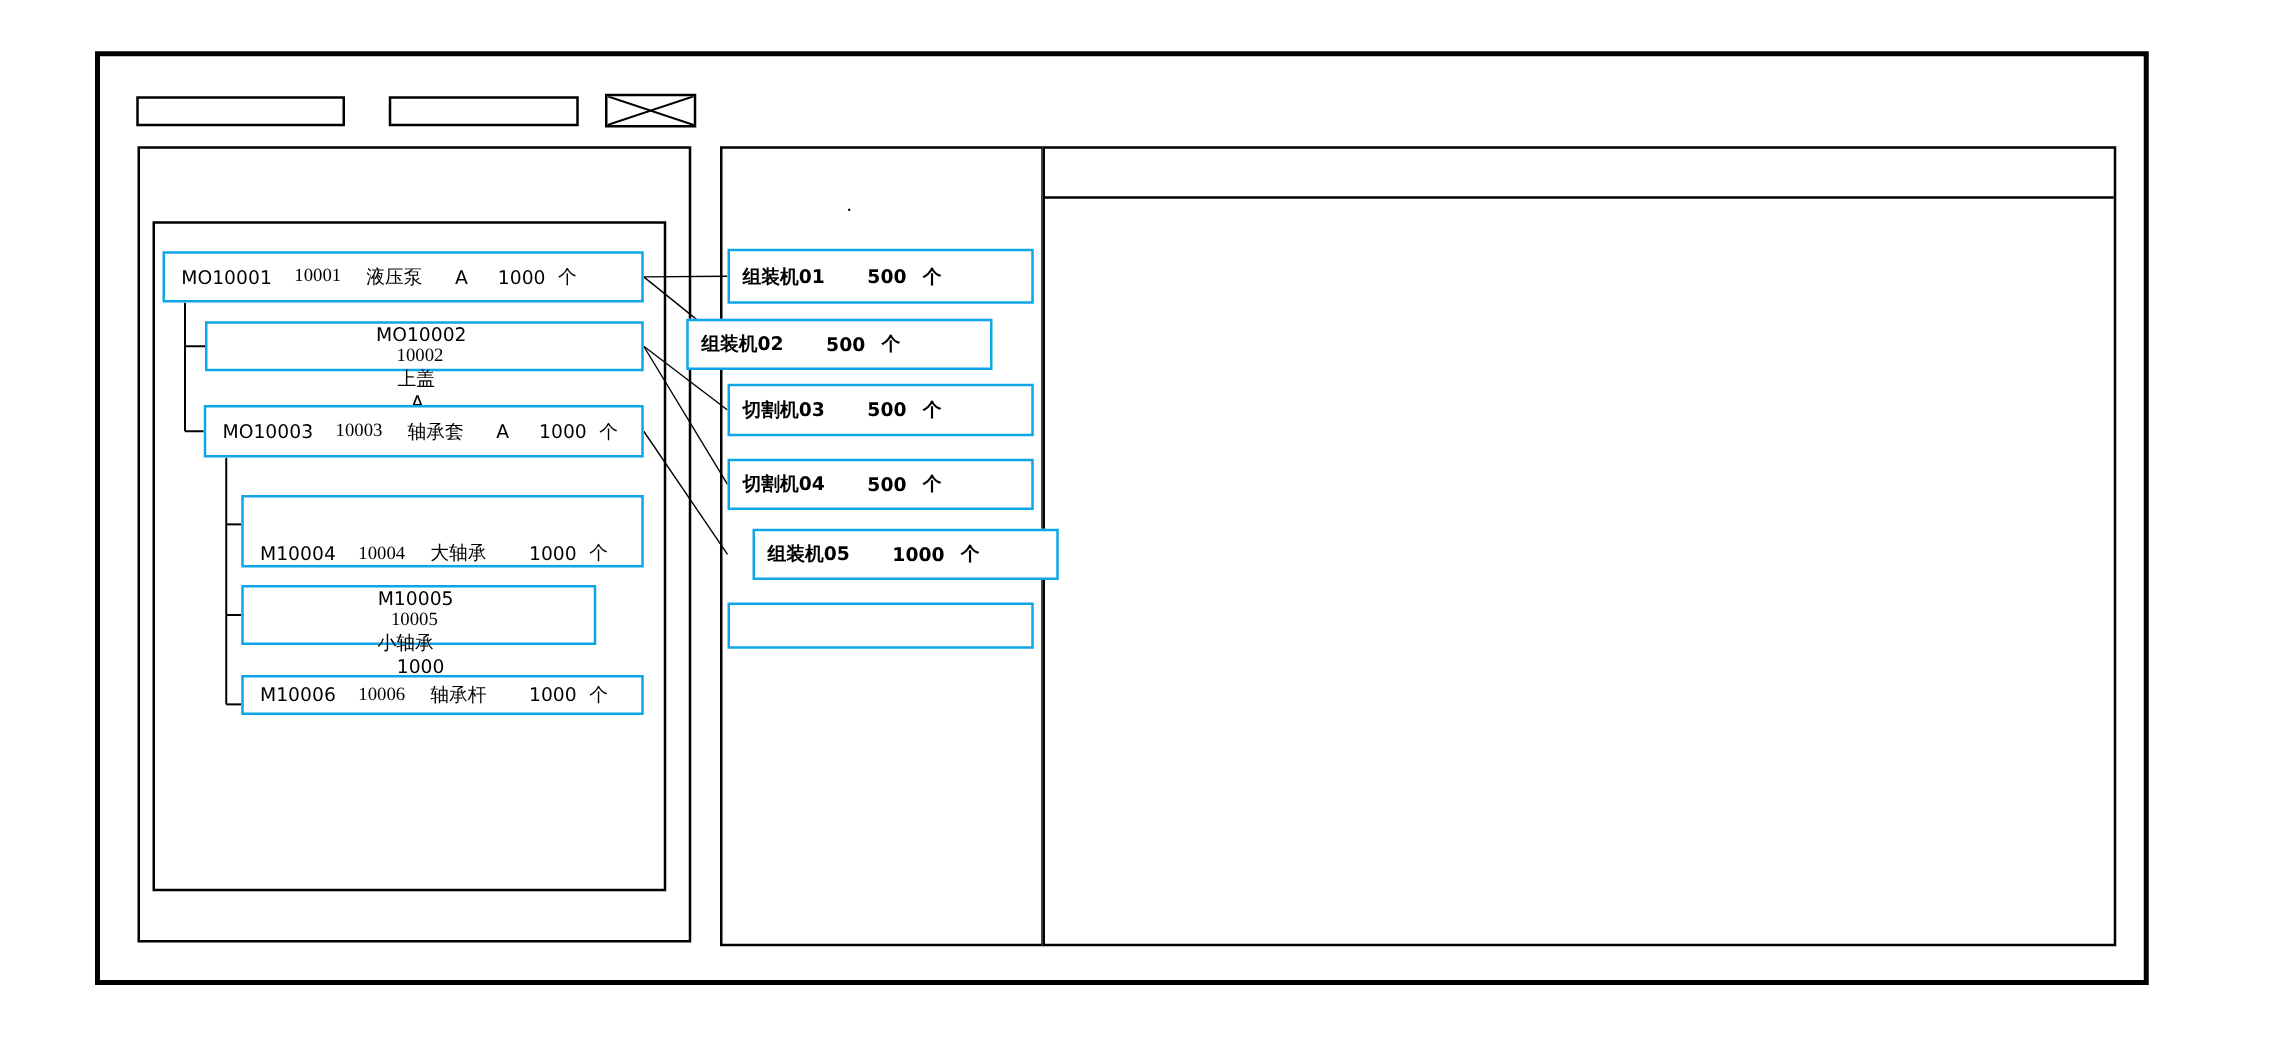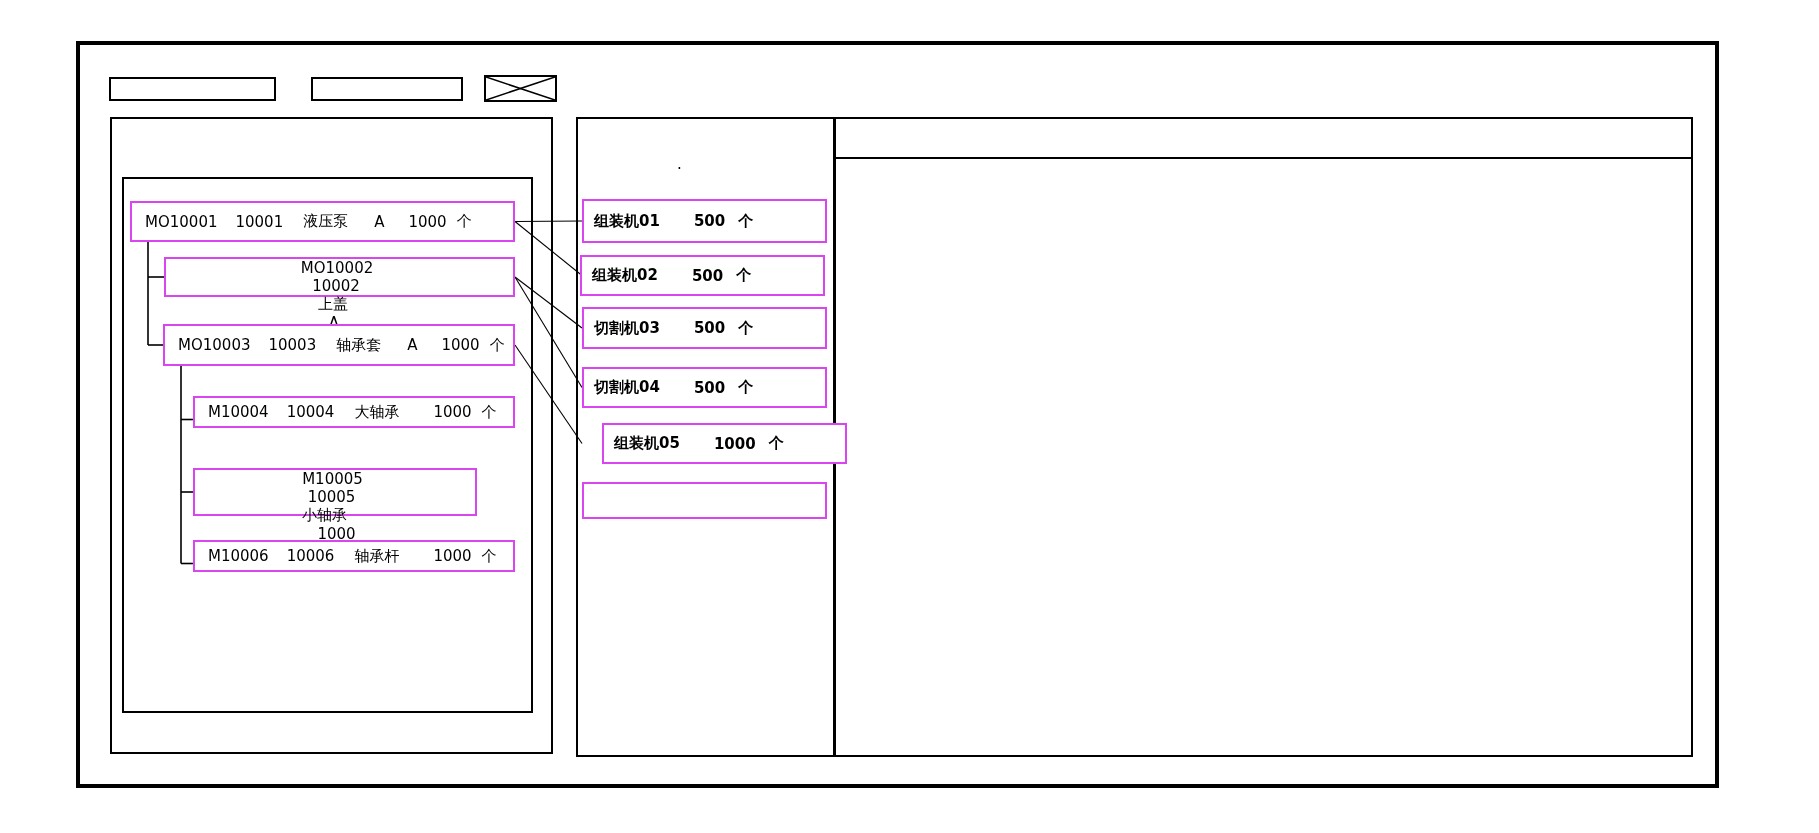--- a/index.html
+++ b/index.html
@@ -22,27 +22,27 @@
   .mid-panel{left:576px;top:117px;width:259px;height:640px;}
   .right-panel{left:834px;top:117px;width:859px;height:640px;}
   .rp-header{height:38px;border-bottom:2px solid #000;box-sizing:content-box;}
 
   .col-headers{position:absolute;left:120px;top:144px;display:flex;gap:21px;
                font-size:15px;white-space:nowrap;}
 
   .tree-box{position:absolute;left:122px;top:177px;width:411px;height:536px;
             border:2px solid #000;box-sizing:border-box;background:#fff;}
 
-  .order,.machine{position:absolute;border:2px solid #d946ef;box-sizing:border-box;background:#fff;
+  .order,.machine{position:absolute;border:2px solid #0ea5e9;box-sizing:border-box;background:#fff;
             display:flex;align-items:center;font-size:15px;white-space:nowrap;z-index:3;}
   .order{padding-left:13px;}
   .machine{padding-left:10px;font-weight:bold;}
 
   .order .no{margin-right:18px;}
-  .order .code{margin-right:20px;}
+  .order .code{margin-right:20px;font-family:Liberation Serif, serif;}
   .order .name{margin-right:26px;}
   .order .name.wide-gap{margin-right:34px;}
   .order .cust{margin-right:24px;}
   .order .qty{margin-right:10px;}
   .machine .name{margin-right:34px;}
   .machine .qty{margin-right:13px;}
 
   .stray{position:absolute;left:675px;top:152px;font-size:15px;line-height:20px;}
 
   #connectors{position:absolute;left:0;top:0;width:1819px;height:833px;
@@ -90,21 +90,21 @@
 
   <div class="order" style="left: 163px; top: 324px; width: 352px; height: 42px;">
     <span class="no">MO10003</span>
     <span class="code">10003</span>
     <span class="name">轴承套</span>
     <span class="cust">A</span>
     <span class="qty">1000</span>
     <span class="unit">个</span>
   </div>
 
-  <div class="order" style="left: 193px; top: 396px; width: 322px; height: 32px;">
+  <div class="order" style="left: 193px; top: 396px; width: 322px; height: 58px; align-items: flex-end;">
     <span class="no">M10004</span>
     <span class="code">10004</span>
     <span class="name wide-gap">大轴承</span>
     <span class="qty">1000</span>
     <span class="unit">个</span>
   </div>
 
   <div class="order" style="left: 193px; top: 468px; width: 284px; height: 48px; flex-direction: column;">
     <span class="no">M10005</span>
     <span class="code">10005</span>
@@ -123,21 +123,21 @@
 
   <div class="panel mid-panel">
     <span class="stray" style="position:absolute;left:99px;top:35px;">.</span>
   </div>
 
   <div class="machine" style="left: 582px; top: 199px; width: 245px; height: 44px;">
     <span class="name">组装机01</span>
     <span class="qty">500</span>
     <span class="unit">个</span>
   </div>
-  <div class="machine" style="left: 580px; top: 255px; width: 245px; height: 41px;">
+  <div class="machine" style="left: 549px; top: 255px; width: 245px; height: 41px;">
     <span class="name">组装机02</span>
     <span class="qty">500</span>
     <span class="unit">个</span>
   </div>
   <div class="machine" style="left: 582px; top: 307px; width: 245px; height: 42px;">
     <span class="name">切割机03</span>
     <span class="qty">500</span>
     <span class="unit">个</span>
   </div>
   <div class="machine" style="left: 582px; top: 367px; width: 245px; height: 41px;">

